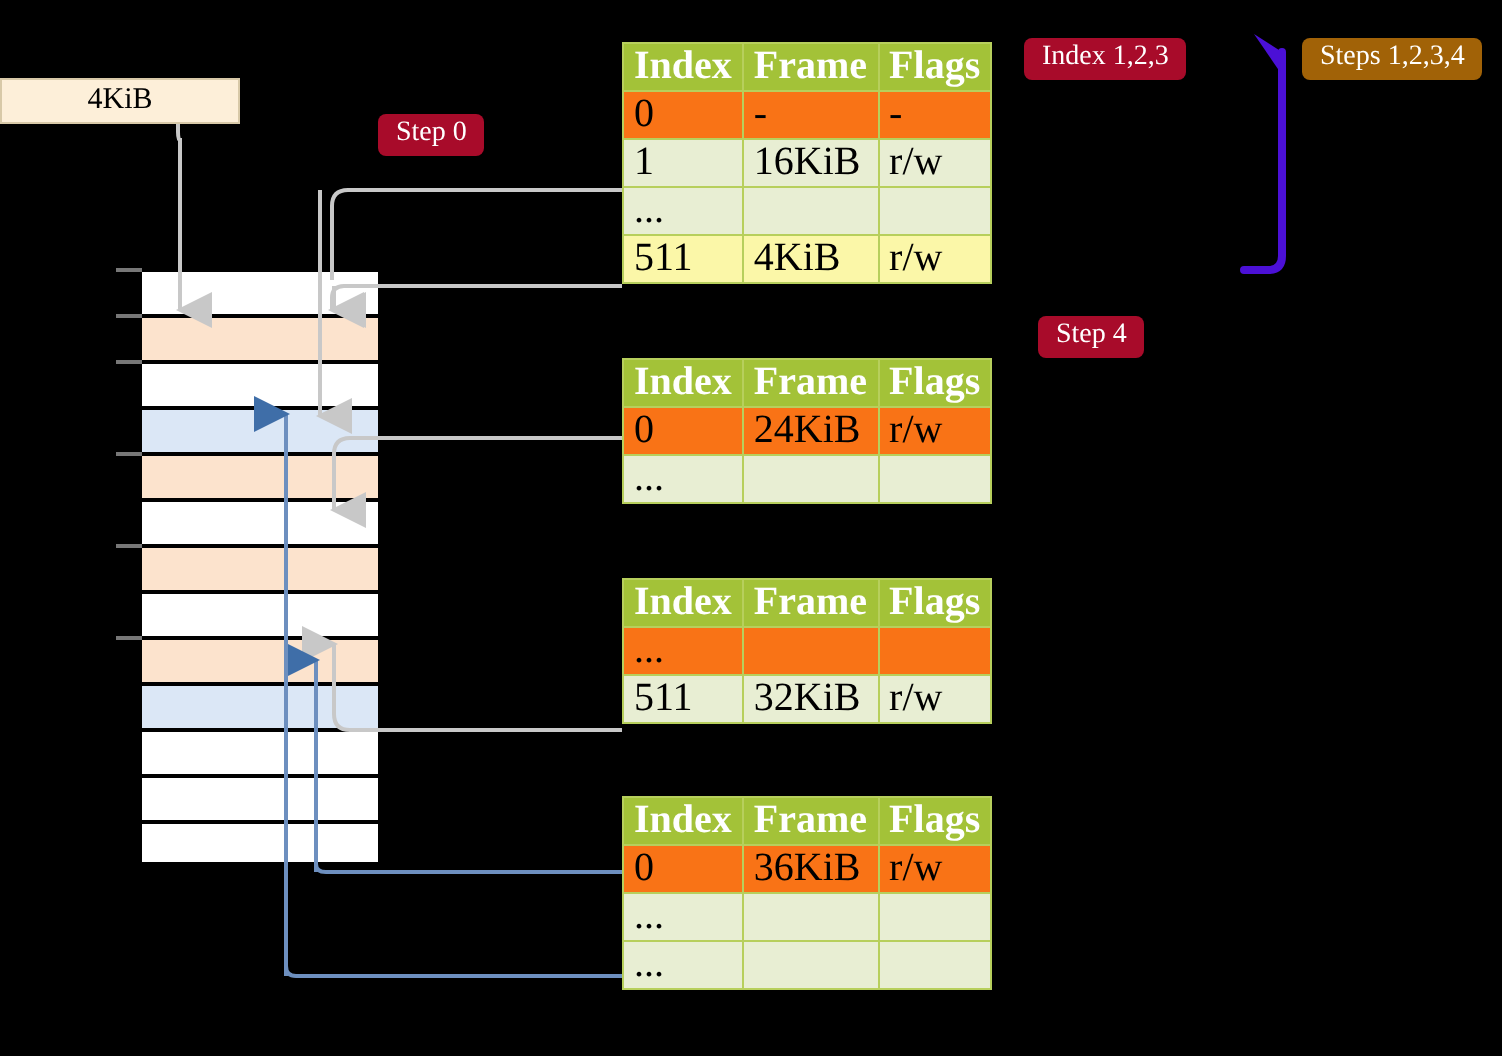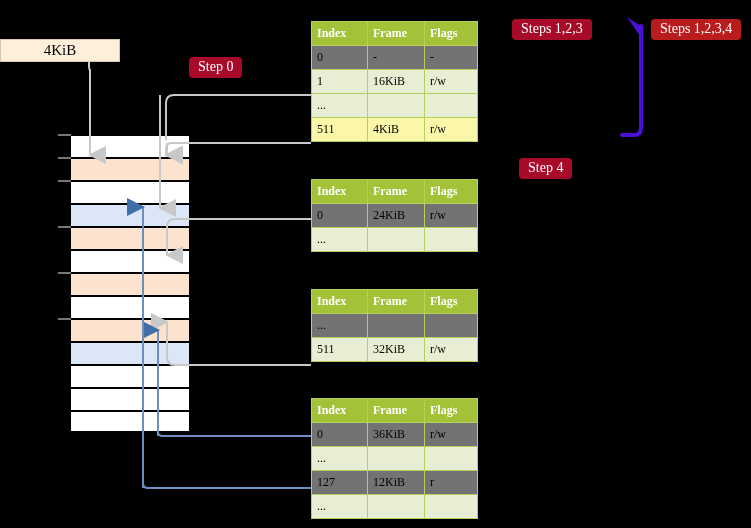--- a/index.html
+++ b/index.html
@@ -39,33 +39,33 @@
     align-items: center;
     justify-content: center;
     padding: 2px 9px 3px 9px;
     border-radius: 4px;
     font-size: 14px;
     color: #ffffff;
     white-space: nowrap;
     line-height: 1.15;
   }
   .badge-red { background: #a80b2a; }
-  .badge-blue { background: #b91c1c; }
+  .badge-blue { background: #a16207; }
 
   .badge-step0 { left: 189px; top: 41px; margin-top: 16px; }
   .badge-steps123 { left: 512px; top: 19px; }
   .badge-steps1234 { left: 651px; top: 19px; }
   .badge-step4 { left: 519px; top: 158px; justify-content: flex-end; }
 
   
   table.ptable {
     position: absolute;
     border-collapse: collapse;
-    background: #737373;
-    font-size: 12px;
+    background: #f97316;
+    font-size: 20px;
     table-layout: fixed;
     padding-left: 12px;
   }
   table.ptable th, table.ptable td {
     border: 1px solid #b7cf5c;
     height: 24px;
     padding: 0 5px;
     text-align: left;
     box-sizing: border-box;
     overflow: hidden;
@@ -129,21 +129,21 @@
 <div id="root">
 
   <div class="abs kib-box">
     <span>4KiB</span>
   </div>
 
   <div class="abs badge badge-red badge-step0">
     <span>Step 0</span>
   </div>
   <div class="abs badge badge-red badge-steps123">
-    <span>Steps 1,2,3</span>
+    <span>Index 1,2,3</span>
   </div>
   <div class="abs badge badge-blue badge-steps1234">
     <span>Steps 1,2,3,4</span>
   </div>
   <div class="abs badge badge-red badge-step4">
     <span>Step 4</span>
   </div>
 
   <div class="abs mem-col">
       <div class="mem-row" style="top: 0px;"></div>
@@ -293,25 +293,20 @@
       <tr>
         <td>0</td>
         <td>36KiB</td>
         <td>r/w</td>
       </tr>
       <tr class="alt">
         <td>...</td>
         <td></td>
         <td></td>
       </tr>
-      <tr>
-        <td>127</td>
-        <td>12KiB</td>
-        <td>r</td>
-      </tr>
       <tr class="alt">
         <td>...</td>
         <td></td>
         <td></td>
       </tr>
     </tbody>
   </table>
 
 <div class="tick" style="top: 134px;"></div>
     <div class="tick" style="top: 157px;"></div>

